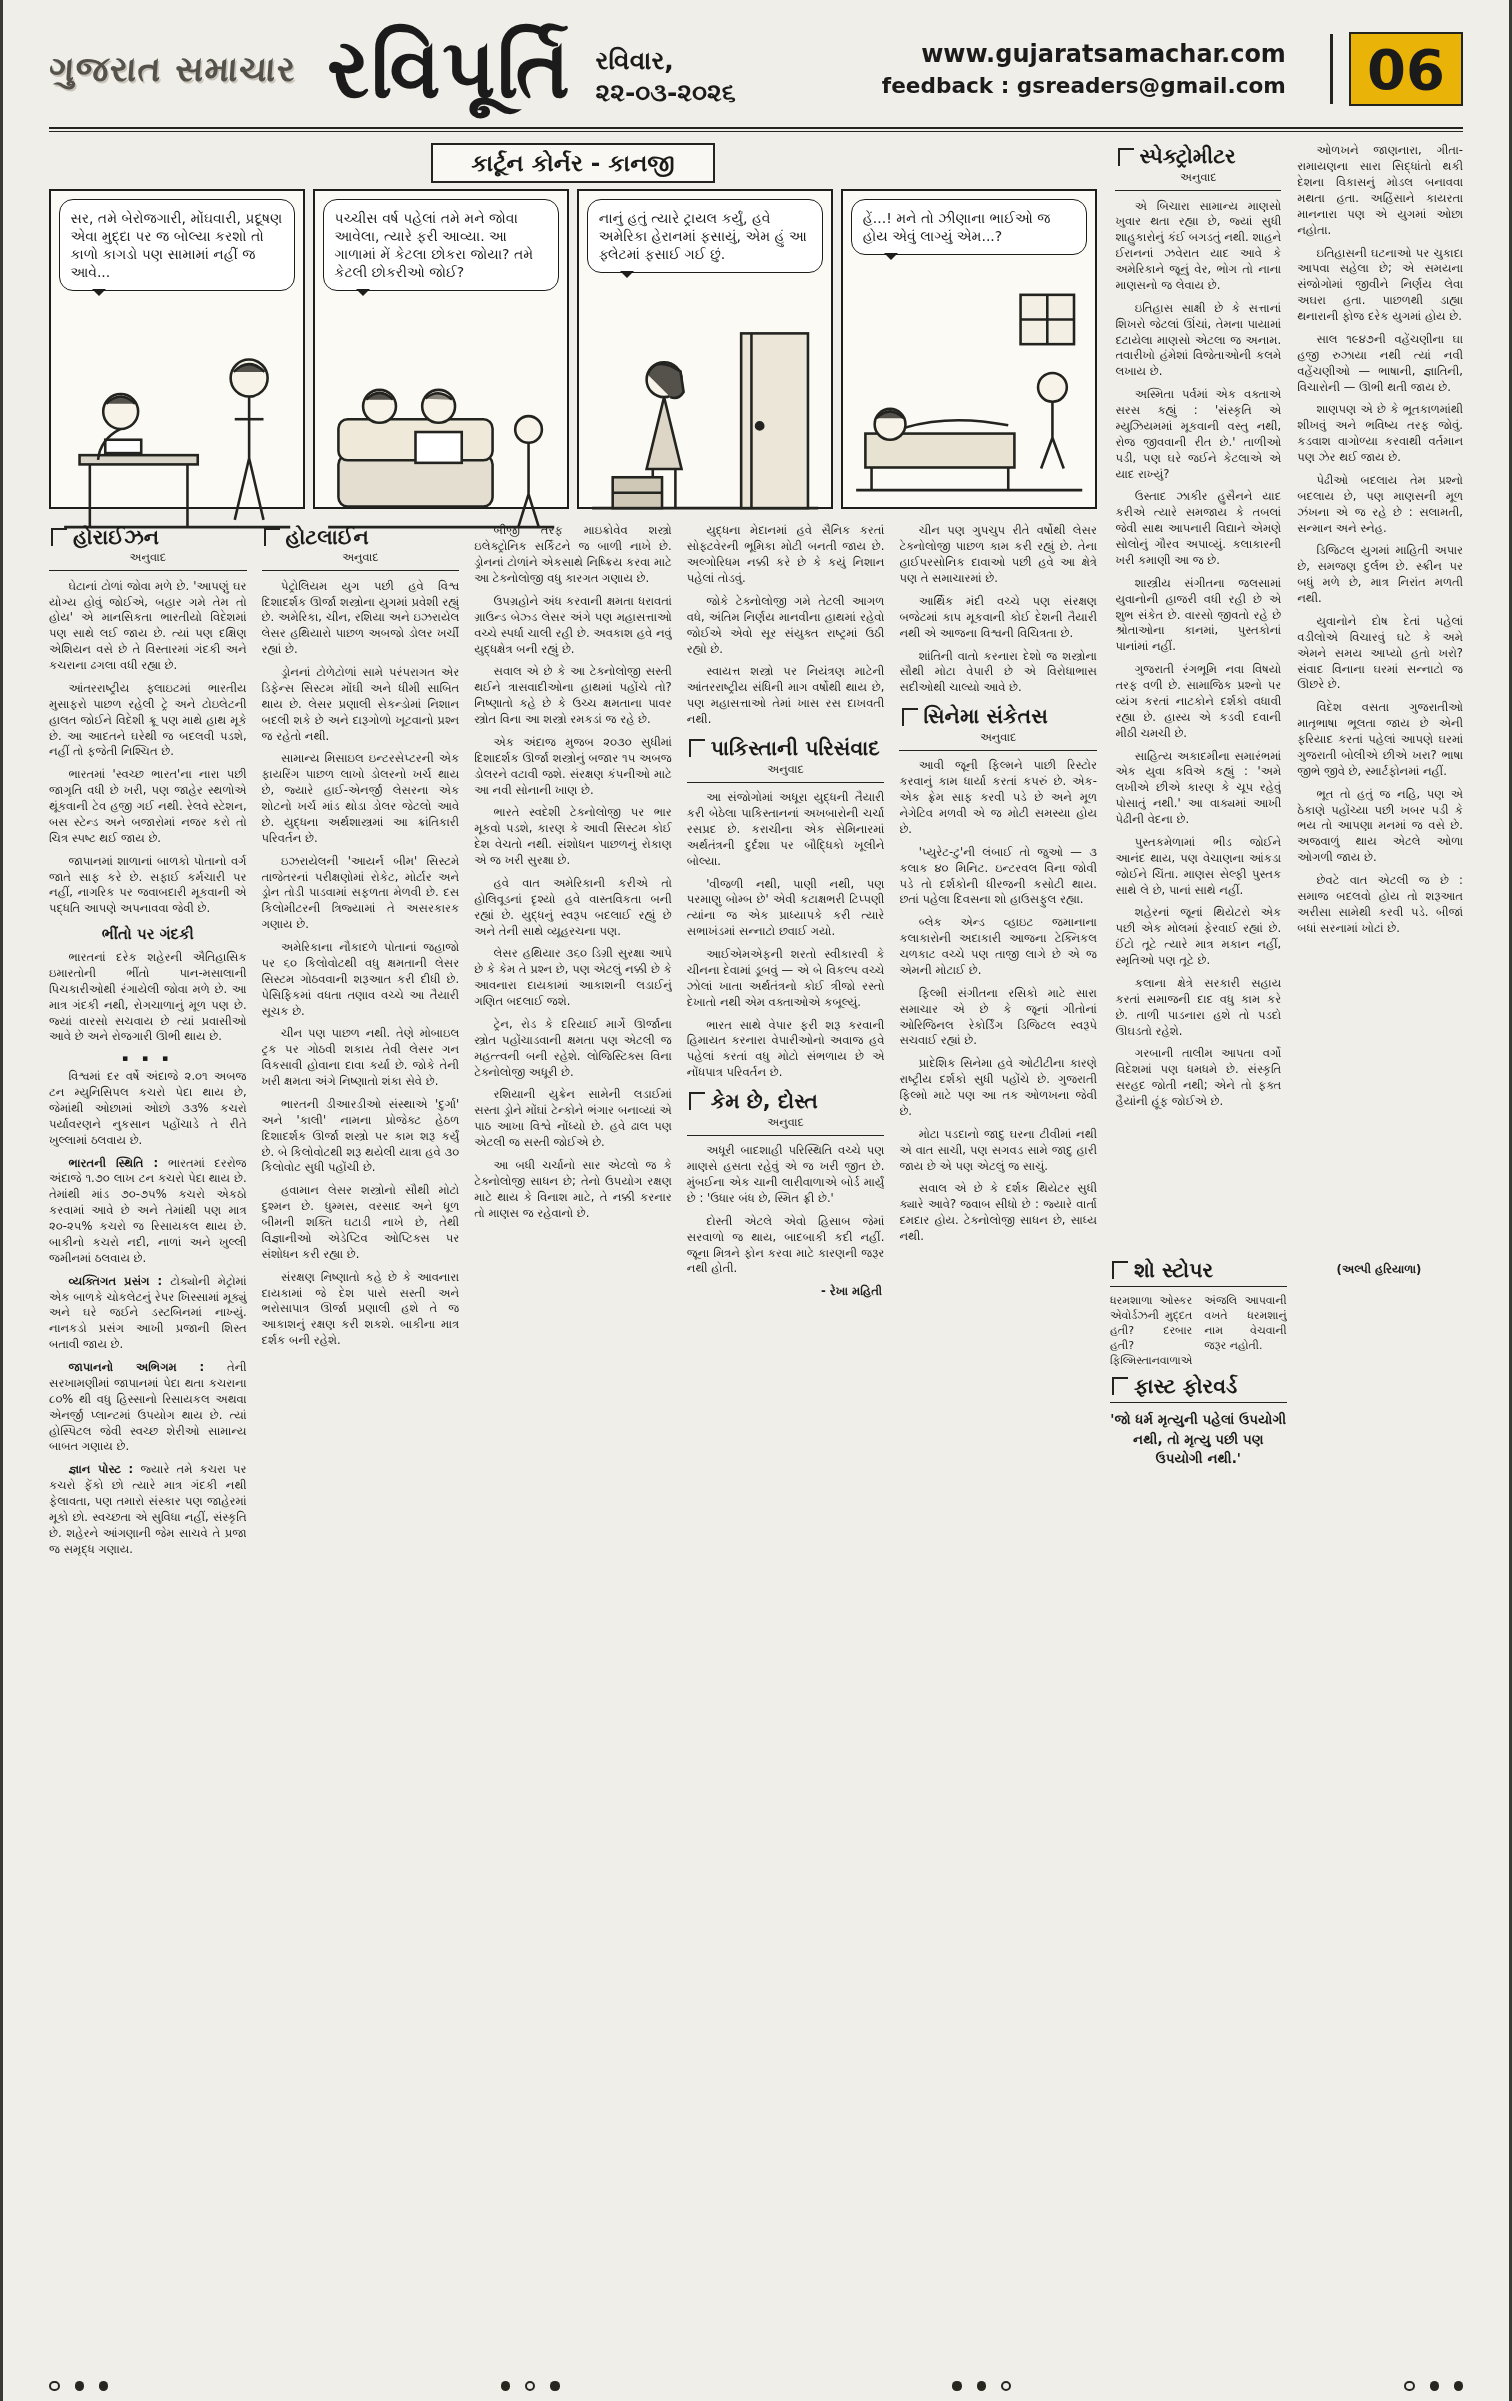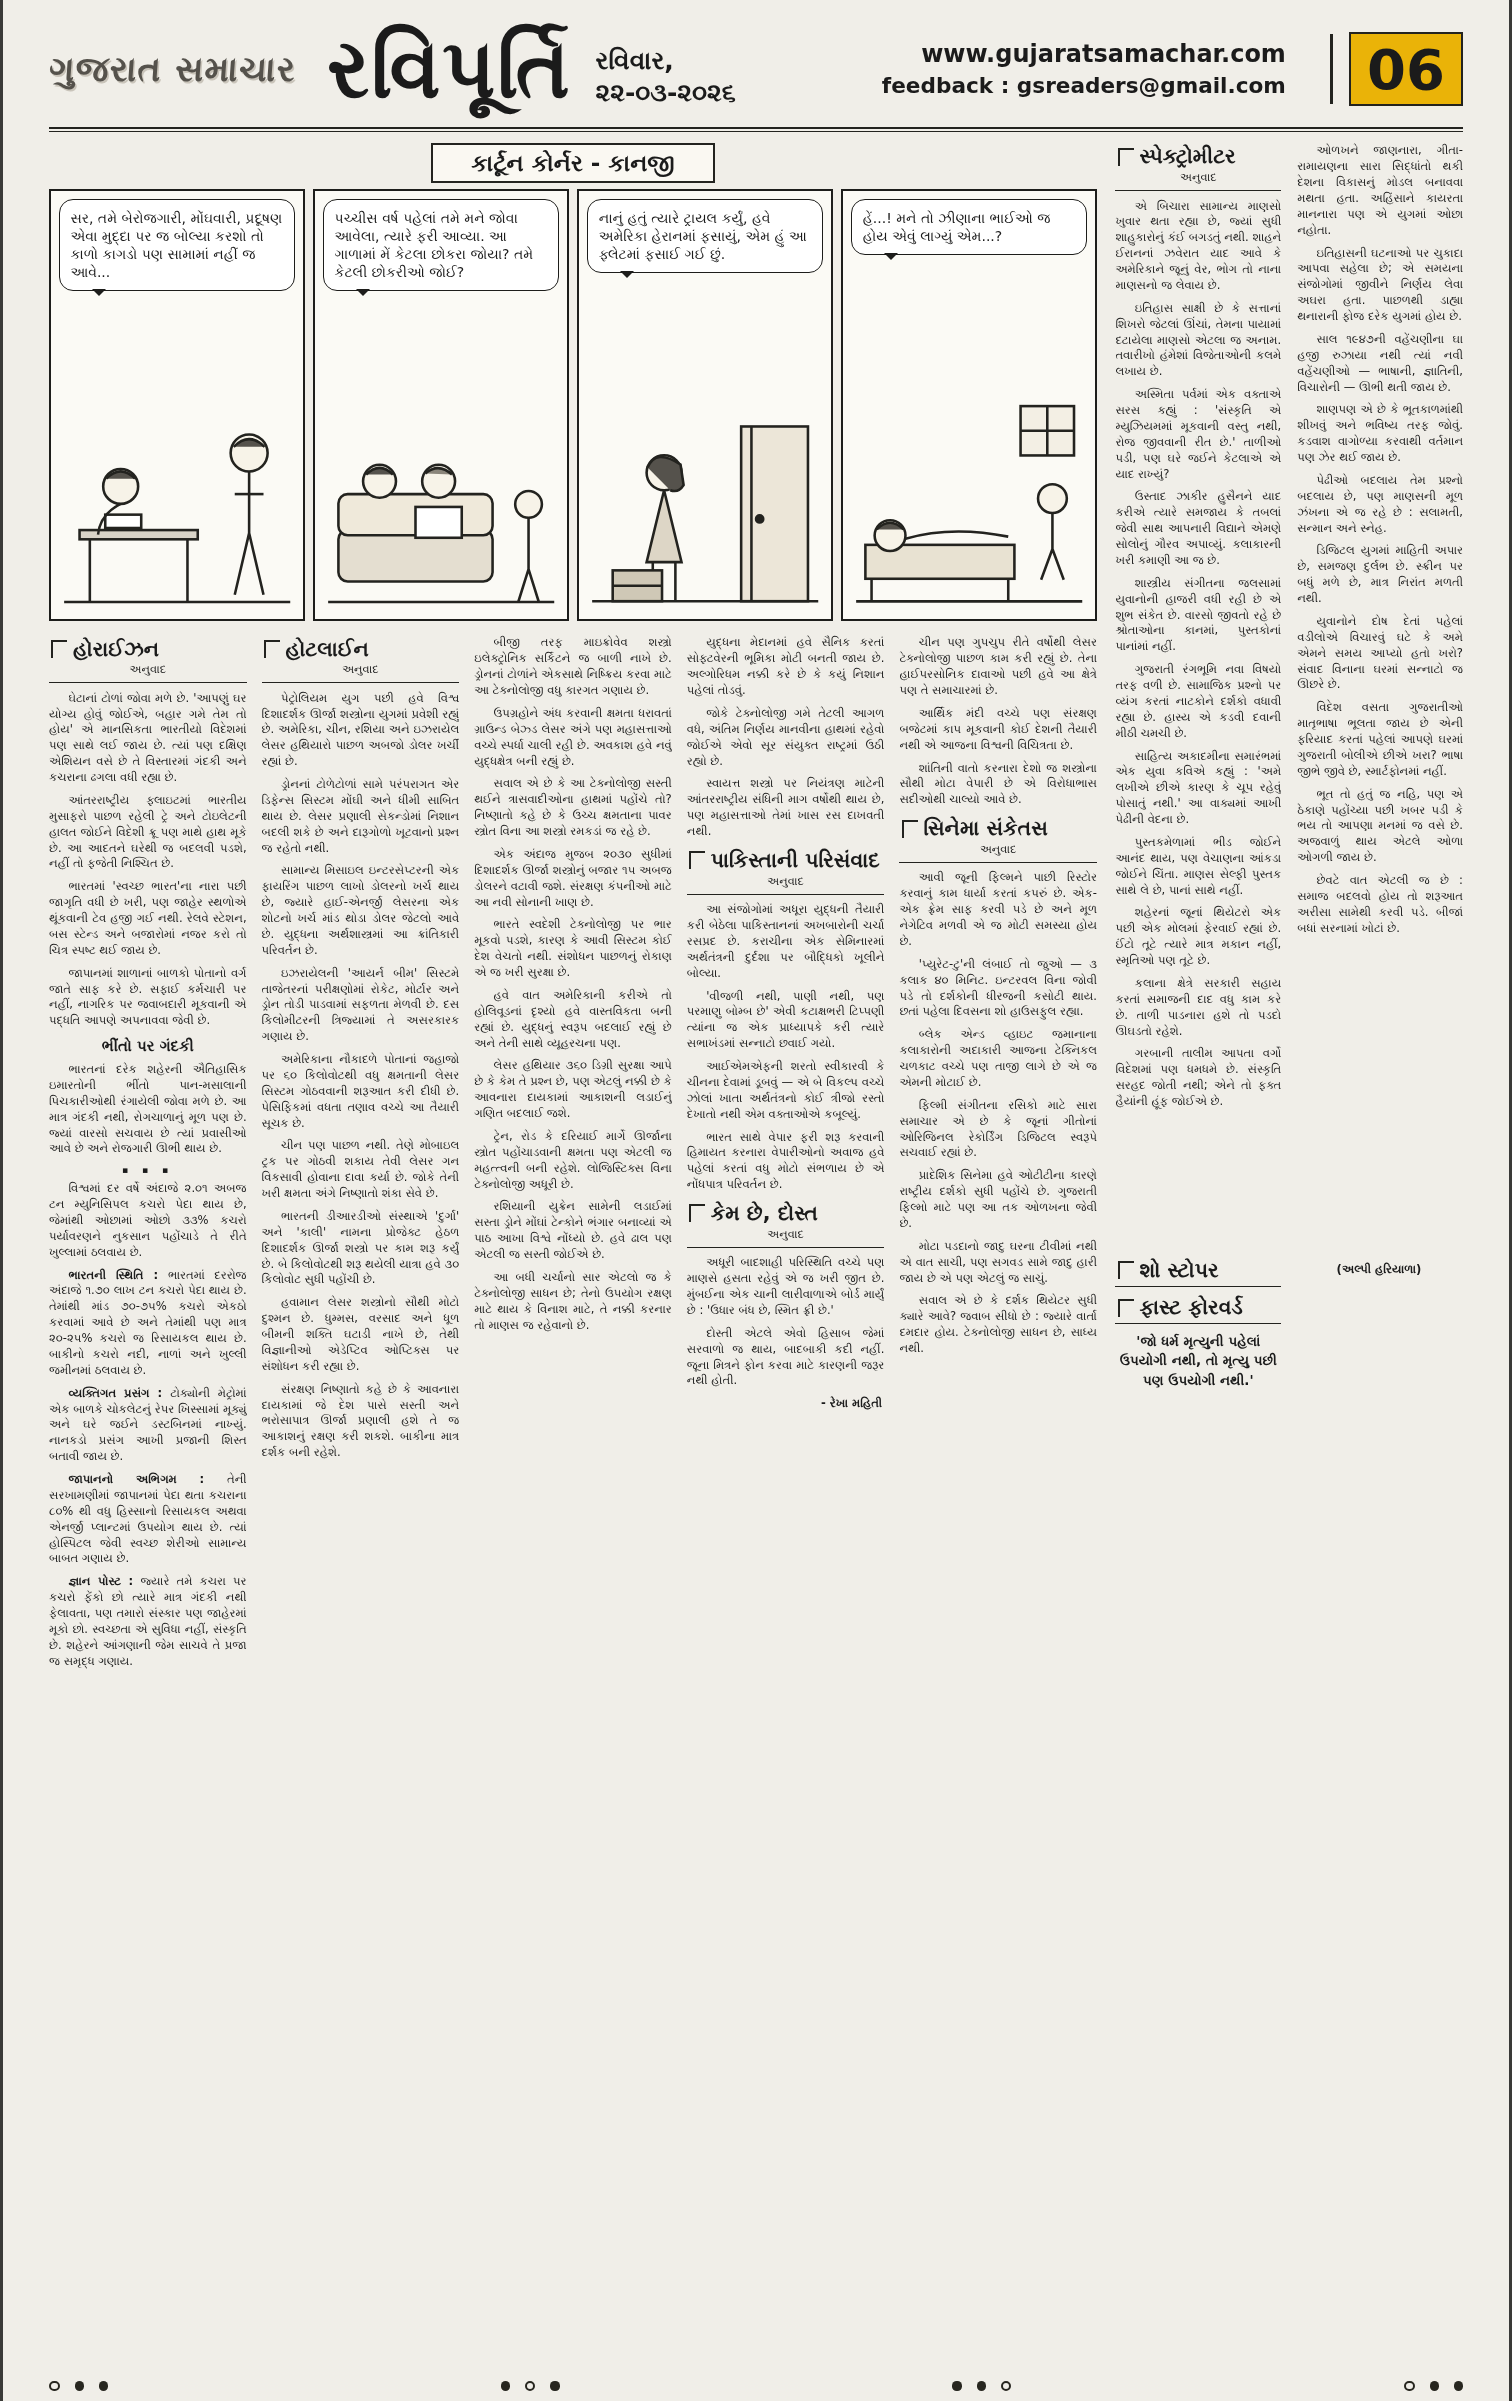--- a/index.html
+++ b/index.html
@@ -20,21 +20,21 @@
   .pageno{font-size:56px;font-weight:700;border:2.7px solid #23231f;background:#eab308;padding:2.2px 16px;}
   .head-rule{border-top:2.7px solid #23231f;border-bottom:1.1px solid #23231f;height:2.2px;margin:4.3px 0 10.8px;}
   
   .content{display:flex;gap:18.4px;height:2219px;}
   .left-zone{width:1048px;display:flex;flex-direction:column;min-height:0;}
   .right-zone{flex:1;display:flex;gap:16px;min-height:0;}
   
   .cartoon-title-wrap{text-align:center;margin-bottom:6.5px;}
   .cartoon-title{display:inline-block;border:2.2px solid #23231f;background:#faf8f2;
         padding:4.3px 38px;font-size:23px;font-weight:800;}
-  .panels{display:flex;gap:8.6px;height:432px;}
+  .panels{display:flex;gap:8.6px;height:320px;}
   .panel{flex:1;border:2.7px solid #1d1d1b;background:#fbfaf5;display:flex;flex-direction:column;
         padding:7.6px;position:relative;min-width:0;}
   .bubble{position:relative;border:1.6px solid #1d1d1b;border-radius:14px;background:#fff;
         padding:8.6px 10.8px;font-size:14px;line-height:1.3;font-weight:500;z-index:2;}
   .bubble::after{content:"";position:absolute;left:32px;bottom:-13px;border:7.6px solid transparent;
         border-top-color:#1d1d1b;}
   .draw{flex:1;margin-top:7.6px;}
   .draw svg{width:100%;height:100%;}
   
   .text-grid{display:flex;gap:15px;flex:1;margin-top:14px;min-height:0;}
@@ -281,20 +281,21 @@
             <div class="body-p">સાહિત્ય અકાદમીના સમારંભમાં એક યુવા કવિએ કહ્યું : 'અમે લખીએ છીએ કારણ કે ચૂપ રહેવું પોસાતું નથી.' આ વાક્યમાં આખી પેઢીની વેદના છે.</div>
             <div class="body-p">પુસ્તકમેળામાં ભીડ જોઈને આનંદ થાય, પણ વેચાણના આંકડા જોઈને ચિંતા. માણસ સેલ્ફી પુસ્તક સાથે લે છે, પાનાં સાથે નહીં.</div>
             <div class="body-p">શહેરનાં જૂનાં થિયેટરો એક પછી એક મોલમાં ફેરવાઈ રહ્યાં છે. ઈંટો તૂટે ત્યારે માત્ર મકાન નહીં, સ્મૃતિઓ પણ તૂટે છે.</div>
             <div class="body-p">કલાના ક્ષેત્રે સરકારી સહાય કરતાં સમાજની દાદ વધુ કામ કરે છે. તાળી પાડનારા હશે તો પડદો ઊઘડતો રહેશે.</div>
             <div class="body-p">ગરબાની તાલીમ આપતા વર્ગો વિદેશમાં પણ ધમધમે છે. સંસ્કૃતિ સરહદ જોતી નથી; એને તો ફક્ત હૈયાંની હૂંફ જોઈએ છે.</div>
           </div>
         <div class="bottom-box col">
             <div class="sec-head">
               <div class="sec-title">શો સ્ટોપર</div>
             </div>
+            <div class="two-col">ધરમશાળા ઓસ્કર એવોર્ડઝની મુદ્દત હતી? દરબાર હતી? ફિલ્મિસ્તાનવાળાએ અંજલિ આપવાની વખતે ધરમશાનું નામ વેચવાની જરૂર નહોતી.</div>
             <div class="sec-head">
               <div class="sec-title">ફાસ્ટ ફોરવર્ડ</div>
             </div>
             <div class="ff-quote">'જો ધર્મ મૃત્યુની પહેલાં ઉપયોગી નથી, તો મૃત્યુ પછી પણ ઉપયોગી નથી.'</div>
           </div>
       </div>
       <div class="right-col">
         <div class="col rc-text">
             <div class="body-p">ઓળખને જાણનારા, ગીતા-રામાયણના સારા સિદ્ધાંતો થકી દેશના વિકાસનું મોડલ બનાવવા મથતા હતા. અહિંસાને કાયરતા માનનારા પણ એ યુગમાં ઓછા નહોતા.</div>
             <div class="body-p">ઇતિહાસની ઘટનાઓ પર ચુકાદા આપવા સહેલા છે; એ સમયના સંજોગોમાં જીવીને નિર્ણય લેવા અઘરા હતા. પાછળથી ડાહ્યા થનારાની ફોજ દરેક યુગમાં હોય છે.</div>

